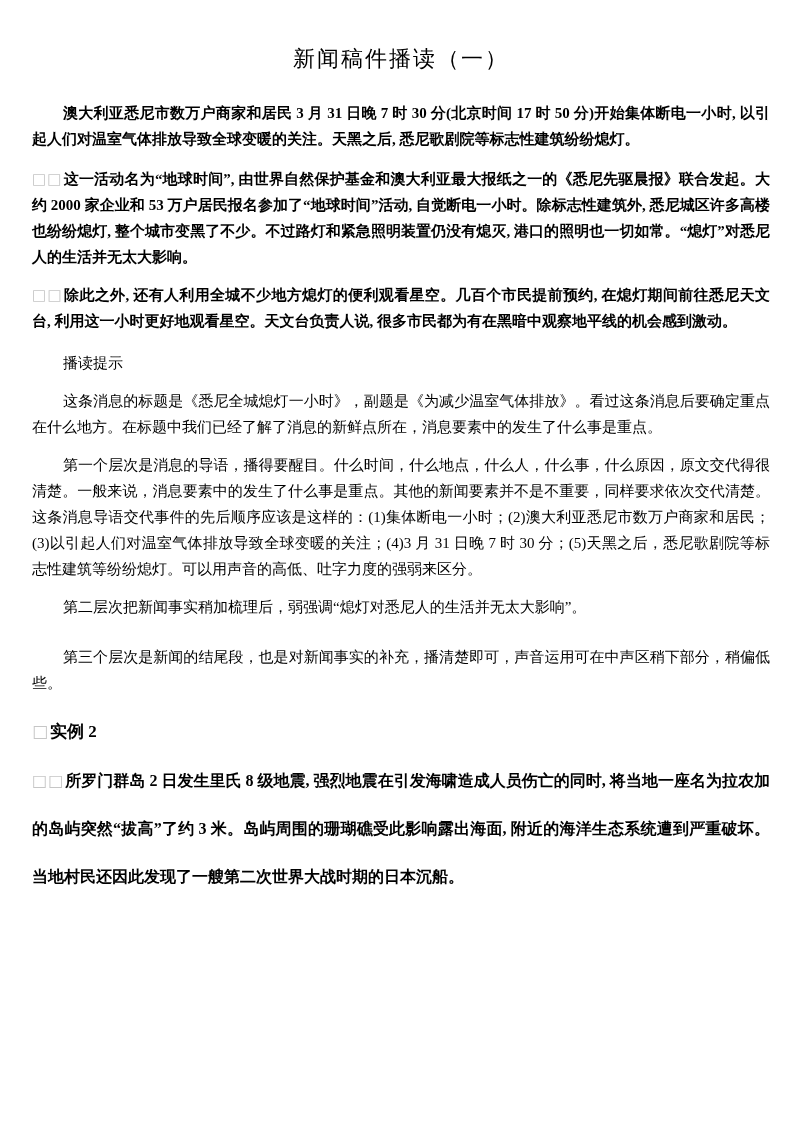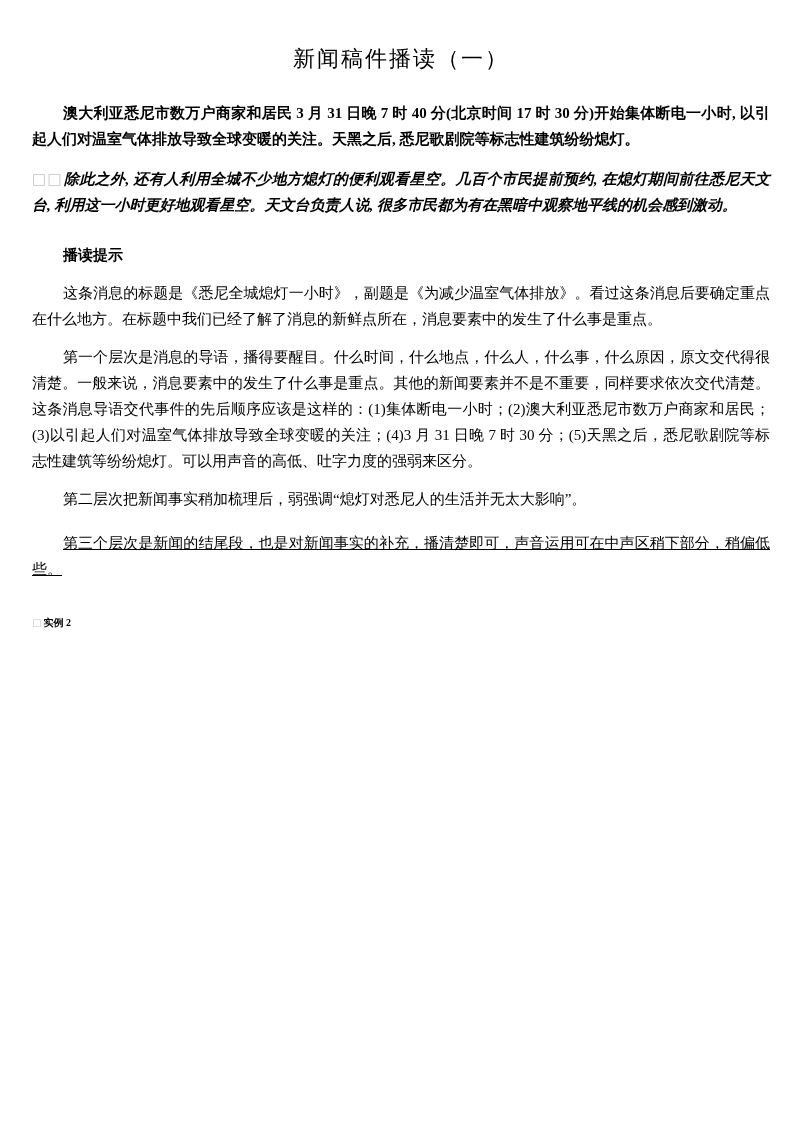--- a/index.html
+++ b/index.html
@@ -31,26 +31,26 @@
   .bold { font-weight:bold; }
   .indent { text-indent:31px; }
   .prefix {
     font-family:"DejaVu Sans","Liberation Sans",sans-serif;
     font-weight:normal;
     color:#c6c6c6;
     letter-spacing:1px;
     margin-right:1px;
   }
   .p1 { margin-bottom:14px; }
-  .p3 { margin-bottom:24px;font-style:italic; }
-  .tips-heading { margin-bottom:12px; font-weight:bold; }
+  .p3 { margin-bottom:16px; }
+  .tips-heading { margin-bottom:12px; font-weight:normal; }
   .p6 { }
-  .p7 { margin-bottom:18px; }
-  .p8 { margin-bottom:28px;text-decoration:underline; }
-  .ex2-heading { margin-bottom:12px; font-size:10px; }
+  .p7 { margin-bottom:24px; }
+  .p8 { margin-bottom:22px; }
+  .ex2-heading { margin-bottom:12px; font-size:17px; }
   .wide {
     font-size:16px;
     line-height:48px;
     margin-bottom:0;
   }
   .page-number {
     position:absolute;
     top:1044px; left:0; right:0;
     text-align:center;
     font-size:13px;
@@ -58,35 +58,37 @@
     line-height:16px;
   }
 </style>
 </head>
 <body>
 
 <div class="page">
 
   <div class="title">新闻稿件播读（一）</div>
 
-  <p class="para bold indent p1"><span>澳大利亚悉尼市数万户商家和居民 3 月 31 日晚 7 时 40 分(北京时间 17 时 30 分)开始集体断电一小时, 以引起人们对温室气体排放导致全球变暖的关注。天黑之后, 悉尼歌剧院等标志性建筑纷纷熄灯。</span></p>
+  <p class="para bold indent p1"><span>澳大利亚悉尼市数万户商家和居民 3 月 31 日晚 7 时 30 分(北京时间 17 时 50 分)开始集体断电一小时, 以引起人们对温室气体排放导致全球变暖的关注。天黑之后, 悉尼歌剧院等标志性建筑纷纷熄灯。</span></p>
 
+  <p class="para bold"><span class="prefix">□□</span><span>这一活动名为“地球时间”, 由世界自然保护基金和澳大利亚最大报纸之一的《悉尼先驱晨报》联合发起。大约 2000 家企业和 53 万户居民报名参加了“地球时间”活动, 自觉断电一小时。除标志性建筑外, 悉尼城区许多高楼也纷纷熄灯, 整个城市变黑了不少。不过路灯和紧急照明装置仍没有熄灭, 港口的照明也一切如常。“熄灯”对悉尼人的生活并无太大影响。</span></p>
 
   <p class="para bold p3"><span class="prefix">□□</span><span>除此之外, 还有人利用全城不少地方熄灯的便利观看星空。几百个市民提前预约, 在熄灯期间前往悉尼天文台, 利用这一小时更好地观看星空。天文台负责人说, 很多市民都为有在黑暗中观察地平线的机会感到激动。</span></p>
 
   <p class="para indent tips-heading">播读提示</p>
 
   <p class="para indent">这条消息的标题是《悉尼全城熄灯一小时》，副题是《为减少温室气体排放》。看过这条消息后要确定重点在什么地方。在标题中我们已经了解了消息的新鲜点所在，消息要素中的发生了什么事是重点。</p>
 
 
   <p class="para indent p6">第一个层次是消息的导语，播得要醒目。什么时间，什么地点，什么人，什么事，什么原因，原文交代得很清楚。一般来说，消息要素中的发生了什么事是重点。其他的新闻要素并不是不重要，同样要求依次交代清楚。这条消息导语交代事件的先后顺序应该是这样的：(1)集体断电一小时；(2)澳大利亚悉尼市数万户商家和居民；(3)以引起人们对温室气体排放导致全球变暖的关注；(4)3 月 31 日晚 7 时 30 分；(5)天黑之后，悉尼歌剧院等标志性建筑等纷纷熄灯。可以用声音的高低、吐字力度的强弱来区分。</p>
 
   <p class="para indent p7">第二层次把新闻事实稍加梳理后，弱强调“熄灯对悉尼人的生活并无太大影响”。</p>
 
   <p class="para indent p8">第三个层次是新闻的结尾段，也是对新闻事实的补充，播清楚即可，声音运用可在中声区稍下部分，稍偏低些。</p>
 
   <p class="para bold ex2-heading"><span class="prefix">□</span><span>实例 2</span></p>
 
+  <p class="para bold wide"><span class="prefix">□□</span><span>所罗门群岛 2 日发生里氏 8 级地震, 强烈地震在引发海啸造成人员伤亡的同时, 将当地一座名为拉农加的岛屿突然“拔高”了约 3 米。岛屿周围的珊瑚礁受此影响露出海面, 附近的海洋生态系统遭到严重破坏。当地村民还因此发现了一艘第二次世界大战时期的日本沉船。</span></p>
 
 
   <div class="page-number">1</div>
 
 </div>
 
 </body></html>

